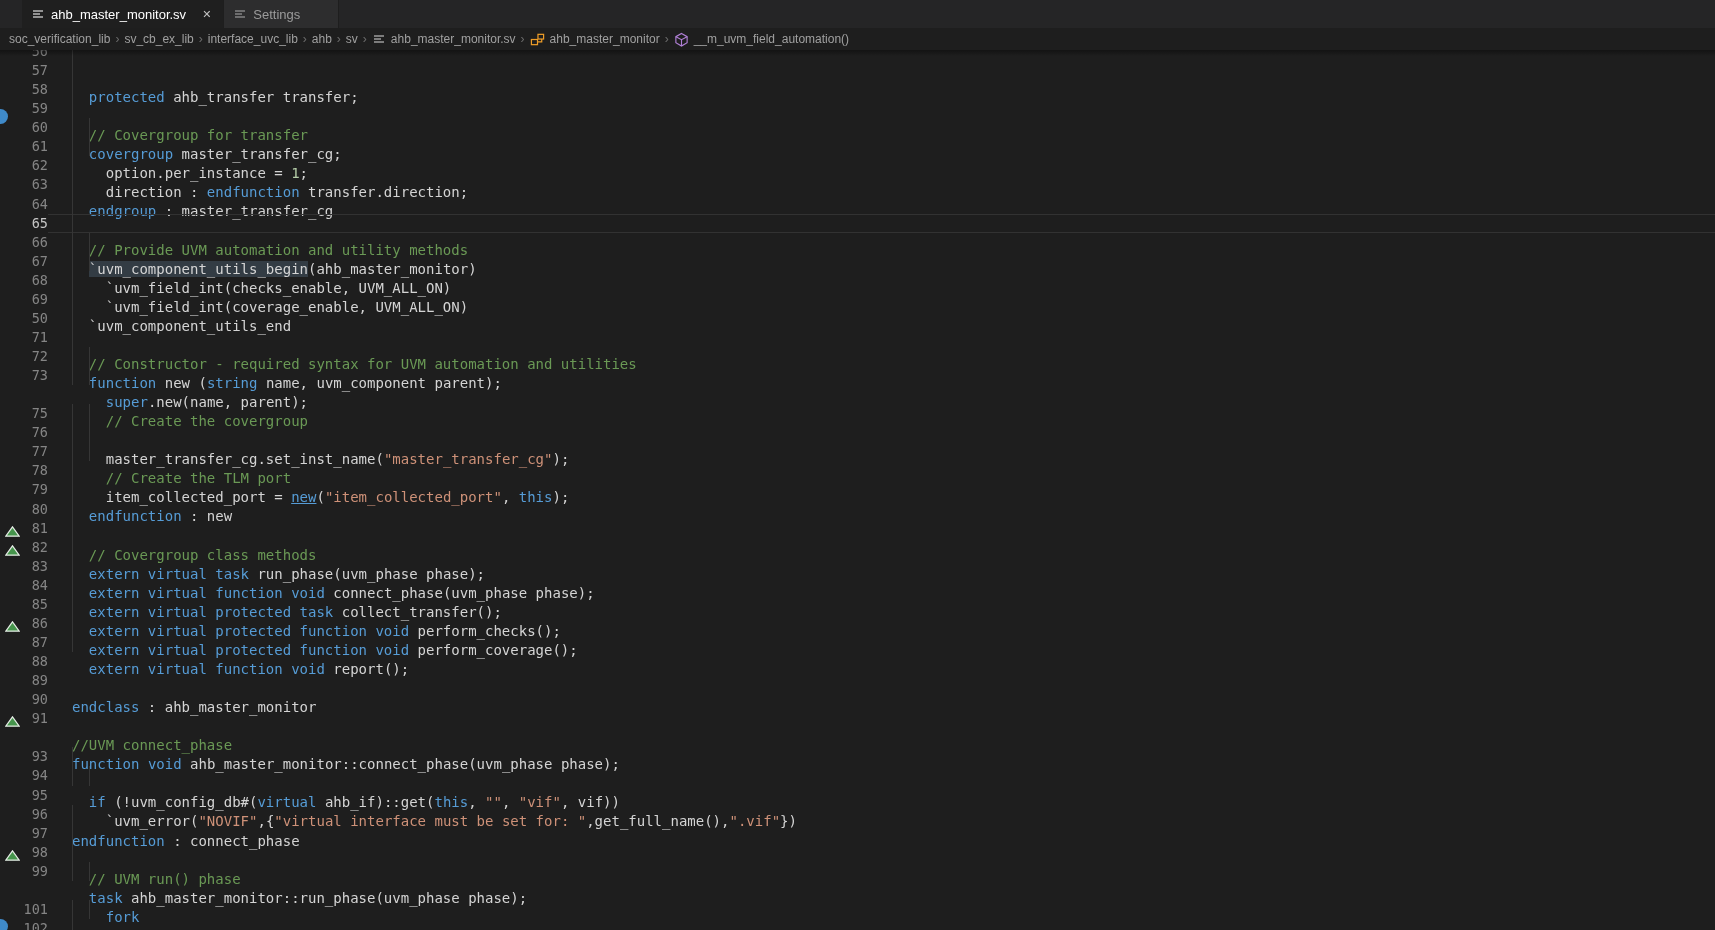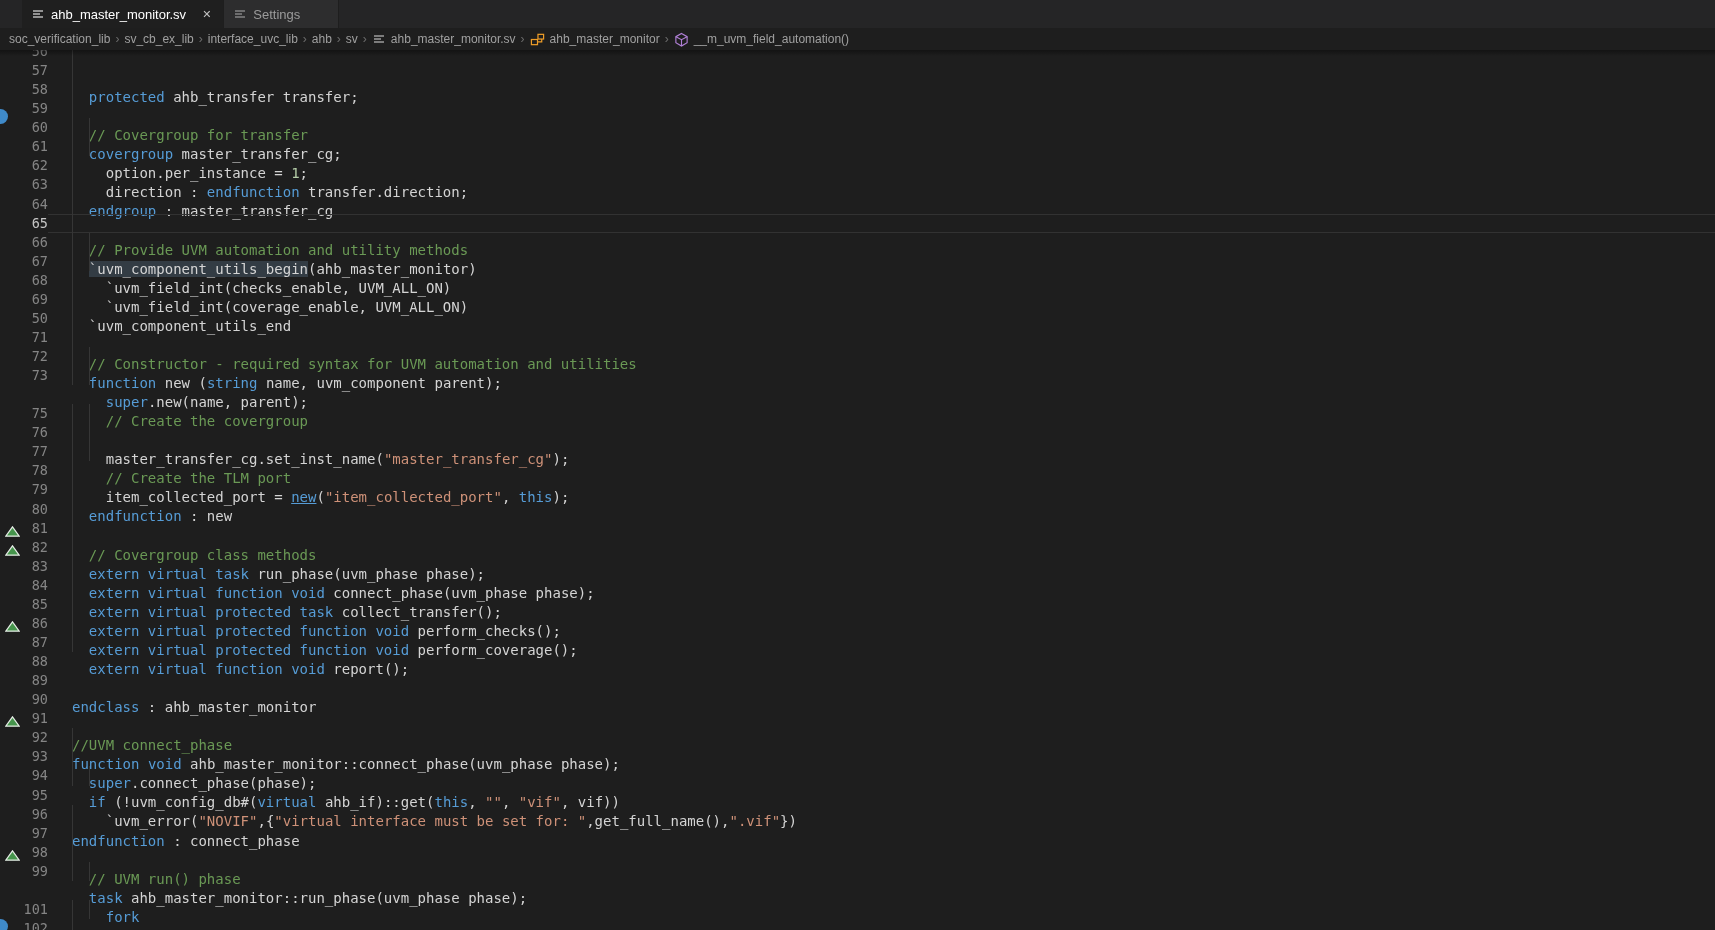--- a/index.html
+++ b/index.html
@@ -169,21 +169,20 @@
     <div class="code-row" style="top: 563.95px;"><span class="gmark"><svg width="15" height="11" viewBox="0 0 15 11">
           <polygon points="7.5,0.8 14.2,10.2 0.8,10.2" fill="#46954c" stroke="#e4ece4" stroke-width="1.2"></polygon>
         </svg></span><span class="lnum">86</span><span class="guide" style="left: 72px;"></span><span class="ctext"><span class="tk-p">  </span><span class="tk-k">extern virtual function void</span><span class="tk-p"> report();</span></span></div>
     <div class="code-row" style="top: 583.015px;"><span class="lnum">87</span><span class="guide" style="left: 72px;"></span><span class="ctext"></span></div>
     <div class="code-row" style="top: 602.08px;"><span class="lnum">88</span><span class="ctext"><span class="tk-k">endclass</span><span class="tk-p"> : ahb_master_monitor</span></span></div>
     <div class="code-row" style="top: 621.145px;"><span class="lnum">89</span><span class="ctext"></span></div>
     <div class="code-row" style="top: 640.21px;"><span class="lnum">90</span><span class="ctext"><span class="tk-c">//UVM connect_phase</span></span></div>
     <div class="code-row" style="top: 659.275px;"><span class="gmark"><svg width="15" height="11" viewBox="0 0 15 11">
           <polygon points="7.5,0.8 14.2,10.2 0.8,10.2" fill="#46954c" stroke="#e4ece4" stroke-width="1.2"></polygon>
         </svg></span><span class="lnum">91</span><span class="ctext"><span class="tk-k">function</span><span class="tk-p"> </span><span class="tk-k">void</span><span class="tk-p"> ahb_master_monitor::connect_phase(uvm_phase phase);</span></span></div>
-    <div class="code-row" style="top: 678.34px;"><span class="lnum">92</span><span class="guide" style="left: 72px;"></span><span class="ctext"><span class="tk-p">  </span><span class="tk-k">super</span><span class="tk-p">.connect_phase(phase);</span></span></div>
     <div class="code-row" style="top: 697.405px;"><span class="lnum">93</span><span class="guide" style="left: 72px;"></span><span class="ctext"><span class="tk-p">  </span><span class="tk-k">if</span><span class="tk-p"> (!uvm_config_db#(</span><span class="tk-k">virtual</span><span class="tk-p"> ahb_if)::get(</span><span class="tk-k">this</span><span class="tk-p">, </span><span class="tk-s">""</span><span class="tk-p">, </span><span class="tk-s">"vif"</span><span class="tk-p">, vif))</span></span></div>
     <div class="code-row" style="top: 716.47px;"><span class="lnum">94</span><span class="guide" style="left: 72px;"></span><span class="guide" style="left: 88.86px;"></span><span class="ctext"><span class="tk-p">    `uvm_error(</span><span class="tk-s">"NOVIF"</span><span class="tk-p">,{</span><span class="tk-s">"virtual interface must be set for: "</span><span class="tk-p">,get_full_name(),</span><span class="tk-s">".vif"</span><span class="tk-p">})</span></span></div>
     <div class="code-row" style="top: 735.535px;"><span class="lnum">95</span><span class="ctext"><span class="tk-k">endfunction</span><span class="tk-p"> : connect_phase</span></span></div>
     <div class="code-row" style="top: 754.6px;"><span class="lnum">96</span><span class="guide" style="left: 72px;"></span><span class="ctext"></span></div>
     <div class="code-row" style="top: 773.665px;"><span class="lnum">97</span><span class="guide" style="left: 72px;"></span><span class="ctext"><span class="tk-c">  // UVM run() phase</span></span></div>
     <div class="code-row" style="top: 792.73px;"><span class="gmark"><svg width="15" height="11" viewBox="0 0 15 11">
           <polygon points="7.5,0.8 14.2,10.2 0.8,10.2" fill="#46954c" stroke="#e4ece4" stroke-width="1.2"></polygon>
         </svg></span><span class="lnum">98</span><span class="guide" style="left: 72px;"></span><span class="ctext"><span class="tk-p">  </span><span class="tk-k">task</span><span class="tk-p"> ahb_master_monitor::run_phase(uvm_phase phase);</span></span></div>
     <div class="code-row" style="top: 811.795px;"><span class="lnum">99</span><span class="guide" style="left: 72px;"></span><span class="guide" style="left: 88.86px;"></span><span class="ctext"><span class="tk-p">    </span><span class="tk-k">fork</span></span></div>
     <div class="code-row" style="top: 849.925px;"><span class="lnum">101</span><span class="guide" style="left: 72px;"></span><span class="guide" style="left: 88.86px;"></span><span class="ctext"><span class="tk-p">    </span><span class="tk-k">join_none</span></span></div>

